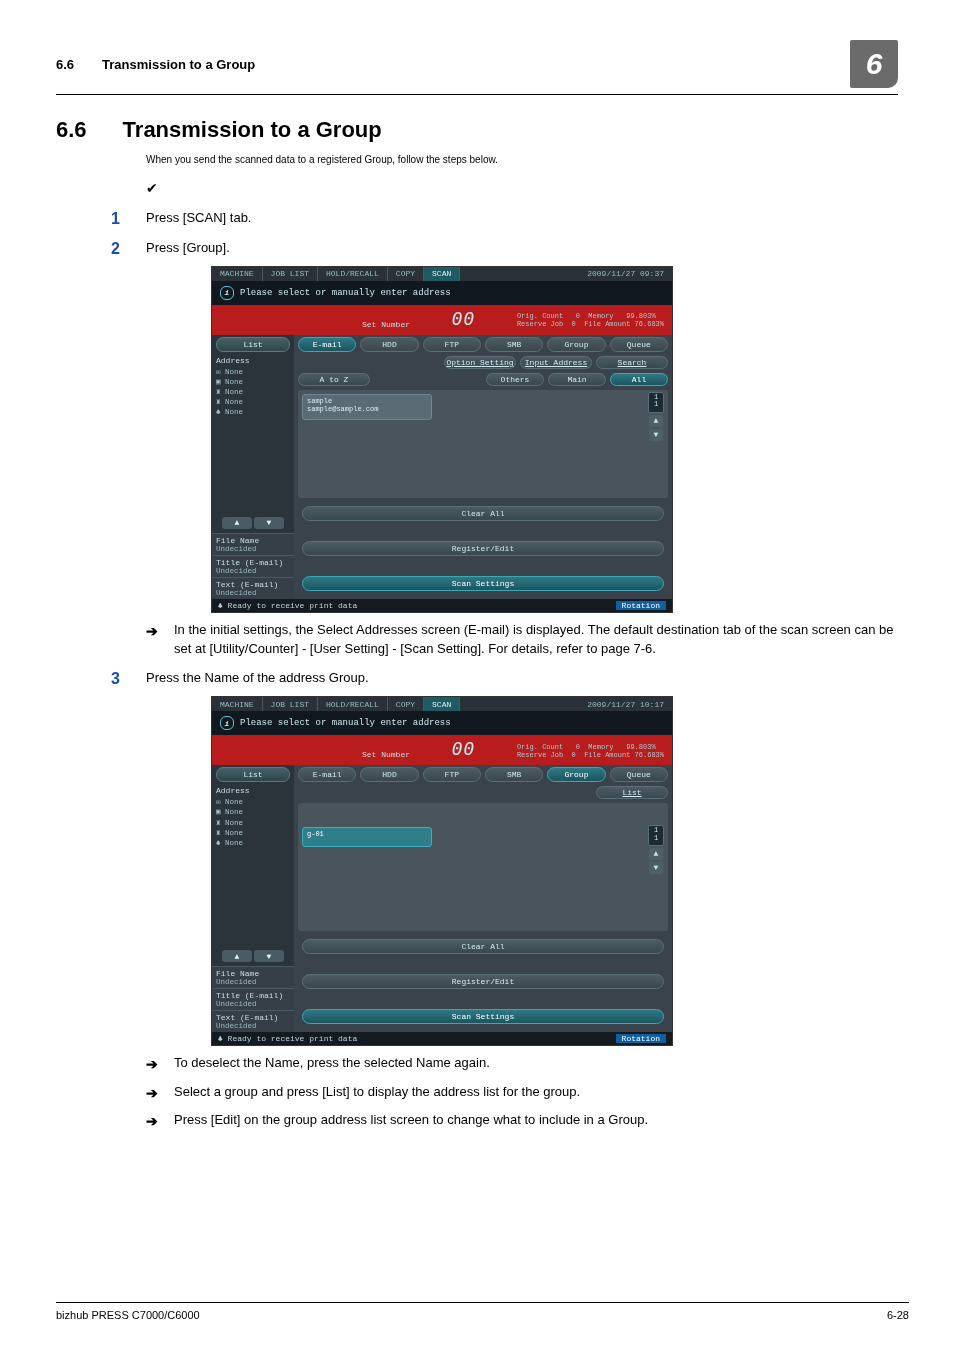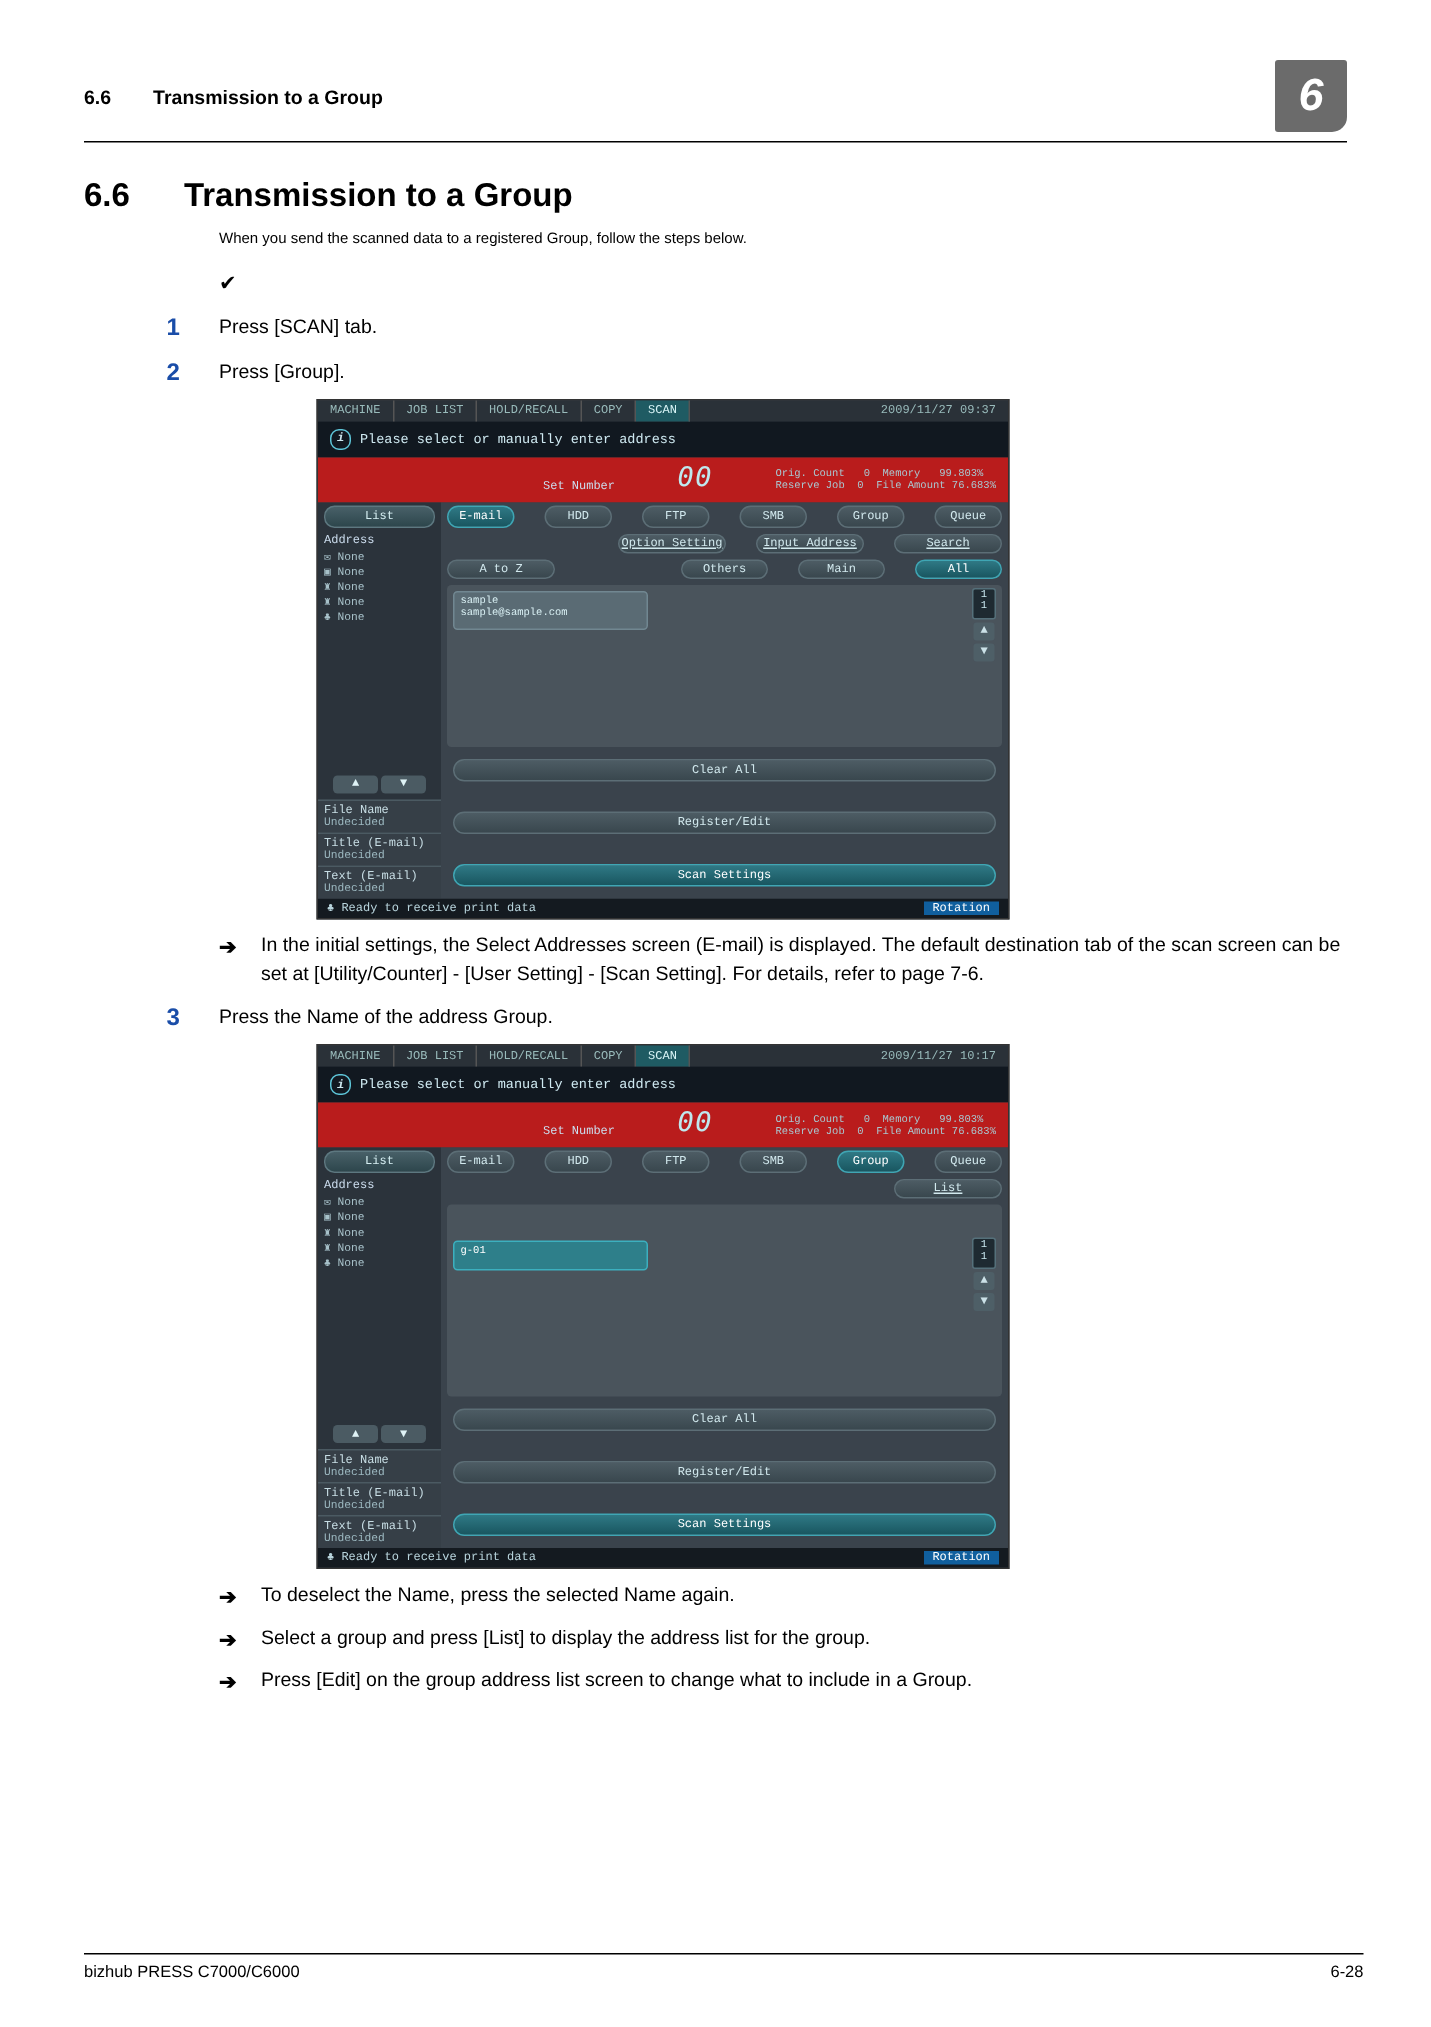--- a/index.html
+++ b/index.html
@@ -193,21 +193,21 @@
   }
   .ss-side .sec .v { color: #9cb8c0; font-size: 7.5px; }
   .ss-main {
     flex: 1;
     background: #3a434c;
     display: flex;
     flex-direction: column;
     padding: 2px 4px 4px 4px;
     gap: 4px;
   }
-  .ss-row { display: flex; gap: 20px; }
+  .ss-row { display: flex; gap: 4px; }
   .chip {
     flex: 1 1 0;
     background: linear-gradient(#4d5c64,#39474e);
     border: 1px solid #5c6e76;
     border-radius: 8px;
     color: #d2e9ee;
     font-size: 8px;
     text-align: center;
     padding: 2px 0;
   }

